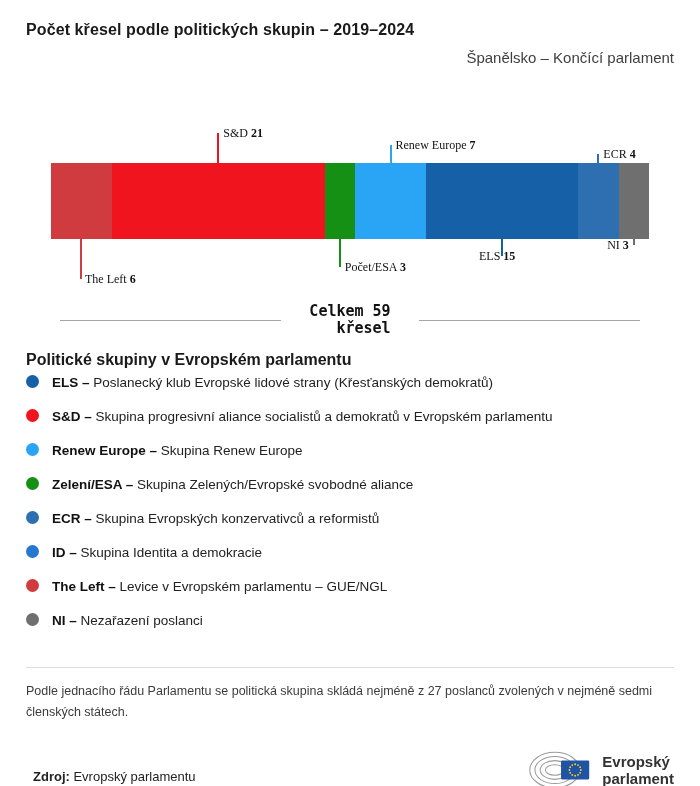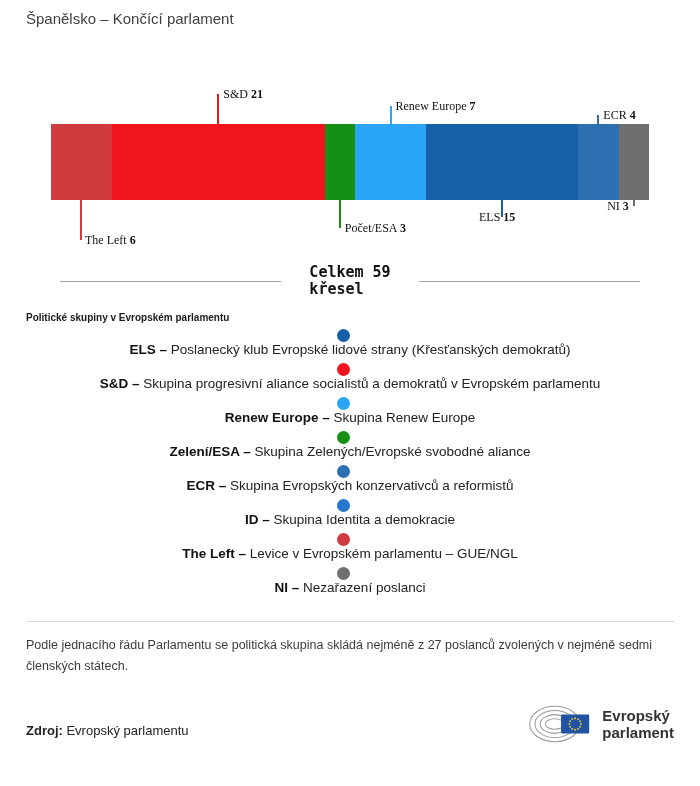--- a/index.html
+++ b/index.html
@@ -7,61 +7,62 @@
   body {
     width: 700px; height: 786px;
     background: #ffffff;
     font-family: "Liberation Sans", sans-serif;
     color: #1a1a1a;
     overflow: hidden;
   }
   .page { padding: 0 26px; width: 700px; }
 
   h1.title { margin: 0; padding-top: 21px; font-size: 16px; font-weight: 700; letter-spacing: .1px; }
-  h2.subtitle { margin: 10px 0 0; font-size: 15px; font-weight: 400; color: #3f3f3f; }
+  h2.subtitle { margin: 10px 0 0; font-size: 15px; font-weight: 400; color: #3f3f3f; text-align: right; }
 
   
   .chart { position: relative; height: 170px; margin-top: 53px; }
   .bar { position: absolute; left: 25px; right: 25px; top: 44px; height: 76px; display: flex; }
   .bar .seg { height: 100%; }
   .leader { position: absolute; width: 2px; }
   .seg-label { position: absolute; font-size: 12px; line-height: 16px; white-space: nowrap; color: #111; font-family: Liberation Serif, serif; }
   .seg-label b { font-weight: 700; }
 
   
   .total { display: flex; align-items: center; margin: 14px 34px 0 34px; }
   .total .rule { flex: 1; height: 1px; background: #a5a5a5; }
   .total .total-text {
-    margin: 0 28px; text-align: left;
+    margin: 0 28px; text-align: right;
     font-family: "DejaVu Sans Mono", monospace;
     font-weight: 700; font-size: 15px; line-height: 17px; color: #111;
   }
 
   
-  h3.legend-heading { margin: 14px 0 0; font-size: 10px; font-weight: 700; }
+  h3.legend-heading { margin: 14px 0 0; font-size: 16px; font-weight: 700; }
   .legend { margin-top: 6px; }
-  .legend-row { display: flex; align-items: center; height: 34px; flex-direction: column; }
+  .legend-row { display: flex; height: 34px; }
   .legend-dot { width: 13px; height: 13px; border-radius: 50%; margin-right: 13px; flex: none; }
   .legend-text { font-size: 13.5px; color: #222; white-space: nowrap; }
   .legend-text b { font-weight: 700; color: #111; }
 
   
   .divider { border: none; border-top: 1px solid #dcdcdc; margin: 20px 0 0; }
   .footnote { margin: 13px 0 0; font-size: 12.5px; line-height: 1.65; color: #3c3c3c; max-width: 636px; }
   .footer { display: flex; justify-content: space-between; align-items: flex-end; margin-top: 24px; }
   .source { font-size: 13px; padding-bottom: 10px; color: #222; }
-  .source b { font-weight: 700; }
+  .source b { font-weight: 700; margin-left: 7px; }
   .logo { display: flex; align-items: center; gap: 9px; padding-right: 0px; }
   .logo-text { font-size: 15px; font-weight: 600; color: #333; line-height: 1.18; }
 </style>
 </head>
 <body>
 
 <div class="page">
 
+  <h1 class="title">Počet křesel podle politických skupin – 2019–2024</h1>
   <h2 class="subtitle">Španělsko – Končící parlament</h2>
 
   <div class="chart" id="chart">
     <div class="bar" id="bar">
         <div class="seg" style="width: 10.1695%; background: rgb(207, 59, 63);"></div>
         <div class="seg" style="width: 35.5932%; background: rgb(240, 20, 30);"></div>
         <div class="seg" style="width: 5.08475%; background: rgb(21, 144, 21);"></div>
         <div class="seg" style="width: 11.8644%; background: rgb(42, 164, 245);"></div>
         <div class="seg" style="width: 25.4237%; background: rgb(22, 96, 168);"></div>
         <div class="seg" style="width: 6.77966%; background: rgb(46, 111, 178);"></div>

